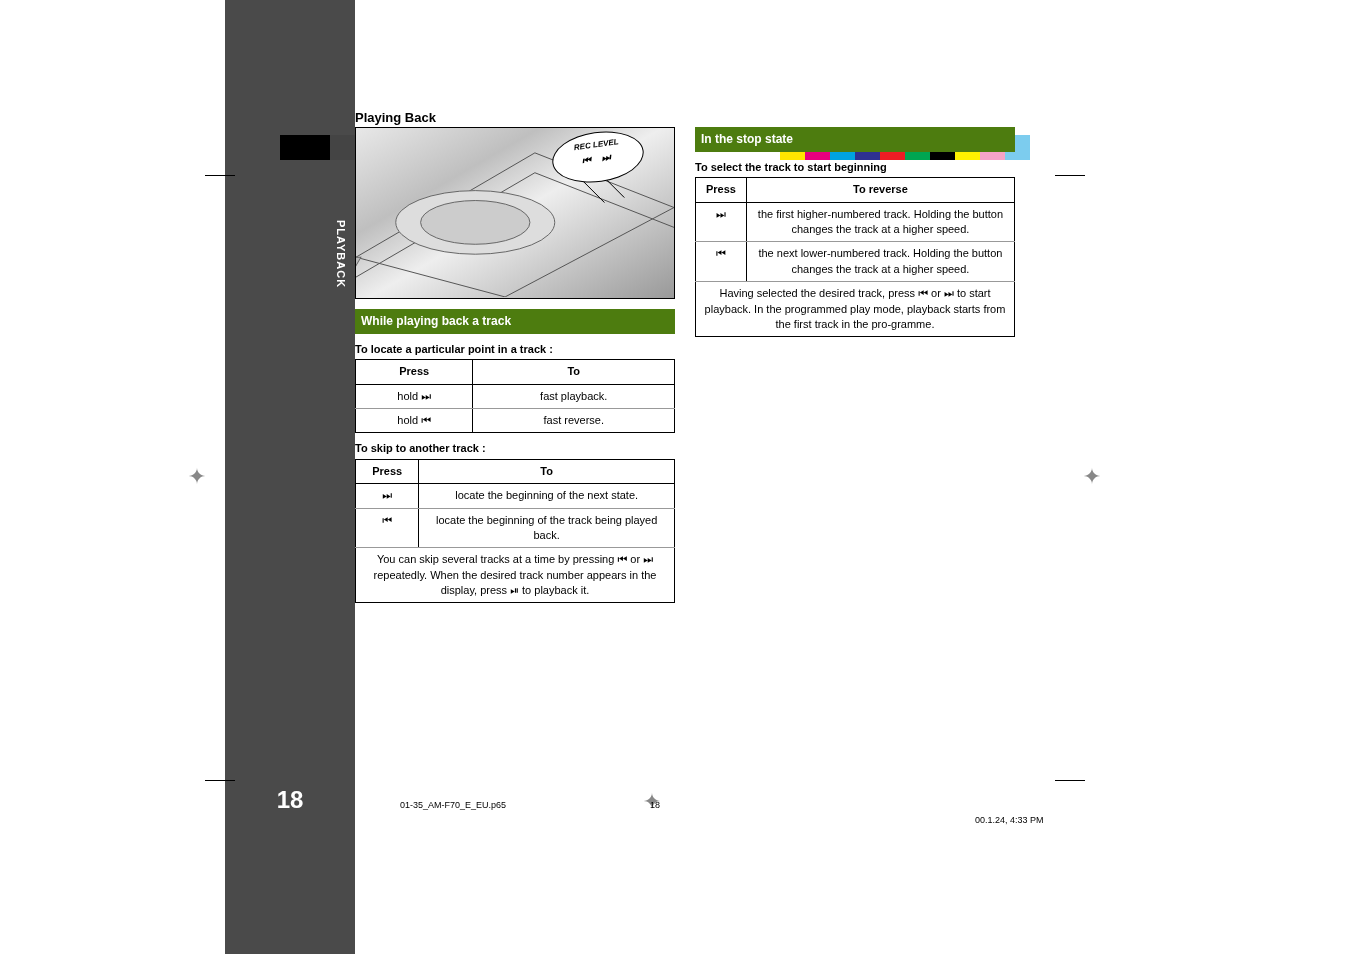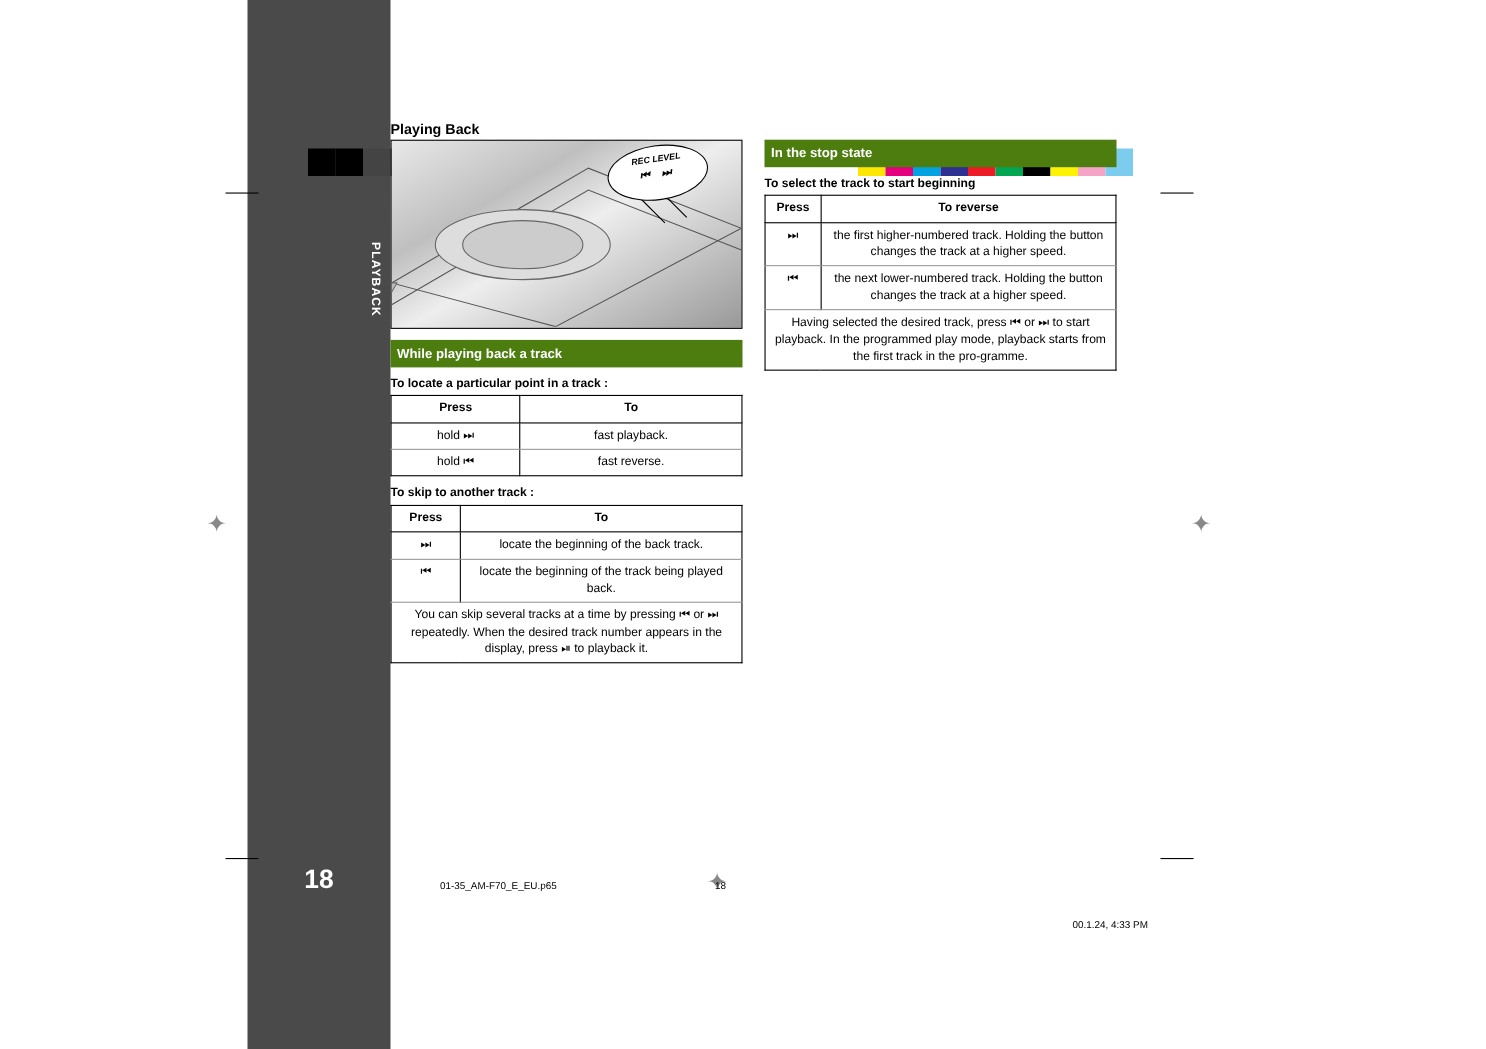--- a/index.html
+++ b/index.html
@@ -165,21 +165,21 @@
     position: absolute;
     left: 360px;
     top: 800px;
     font-size: 9px;
     color: #000;
     margin-left: 40px;
   }
   .footer-time {
     position: absolute;
     left: 975px;
-    top: 836px;
+    top: 815px;
     font-size: 9px;
     color: #000;
   }
 </style>
 </head>
 <body>
 
 <div class="sidebar">
   <span class="sidebar-label">PLAYBACK</span>
   <div class="page-num">18</div>
@@ -269,21 +269,21 @@
 
       <div class="section-head">To skip to another track :</div>
       <table class="instruction">
         <tbody>
             <tr class="thead-row">
           <td>Press</td>
           <td>To</td>
         </tr>
         <tr class="row-top">
           <td><span>⏭</span></td>
-          <td>locate the beginning of the back track.</td>
+          <td>locate the beginning of the next state.</td>
         </tr>
         <tr class="row-top">
           <td><span>⏮</span></td>
           <td>locate the beginning of the track being played back.</td>
         </tr>
         <tr>
           <td colspan="2">
             You can skip several tracks at a time by pressing
             <span>⏮</span> or
             <span>⏭</span> repeatedly. When the desired track number appears in the display, press

